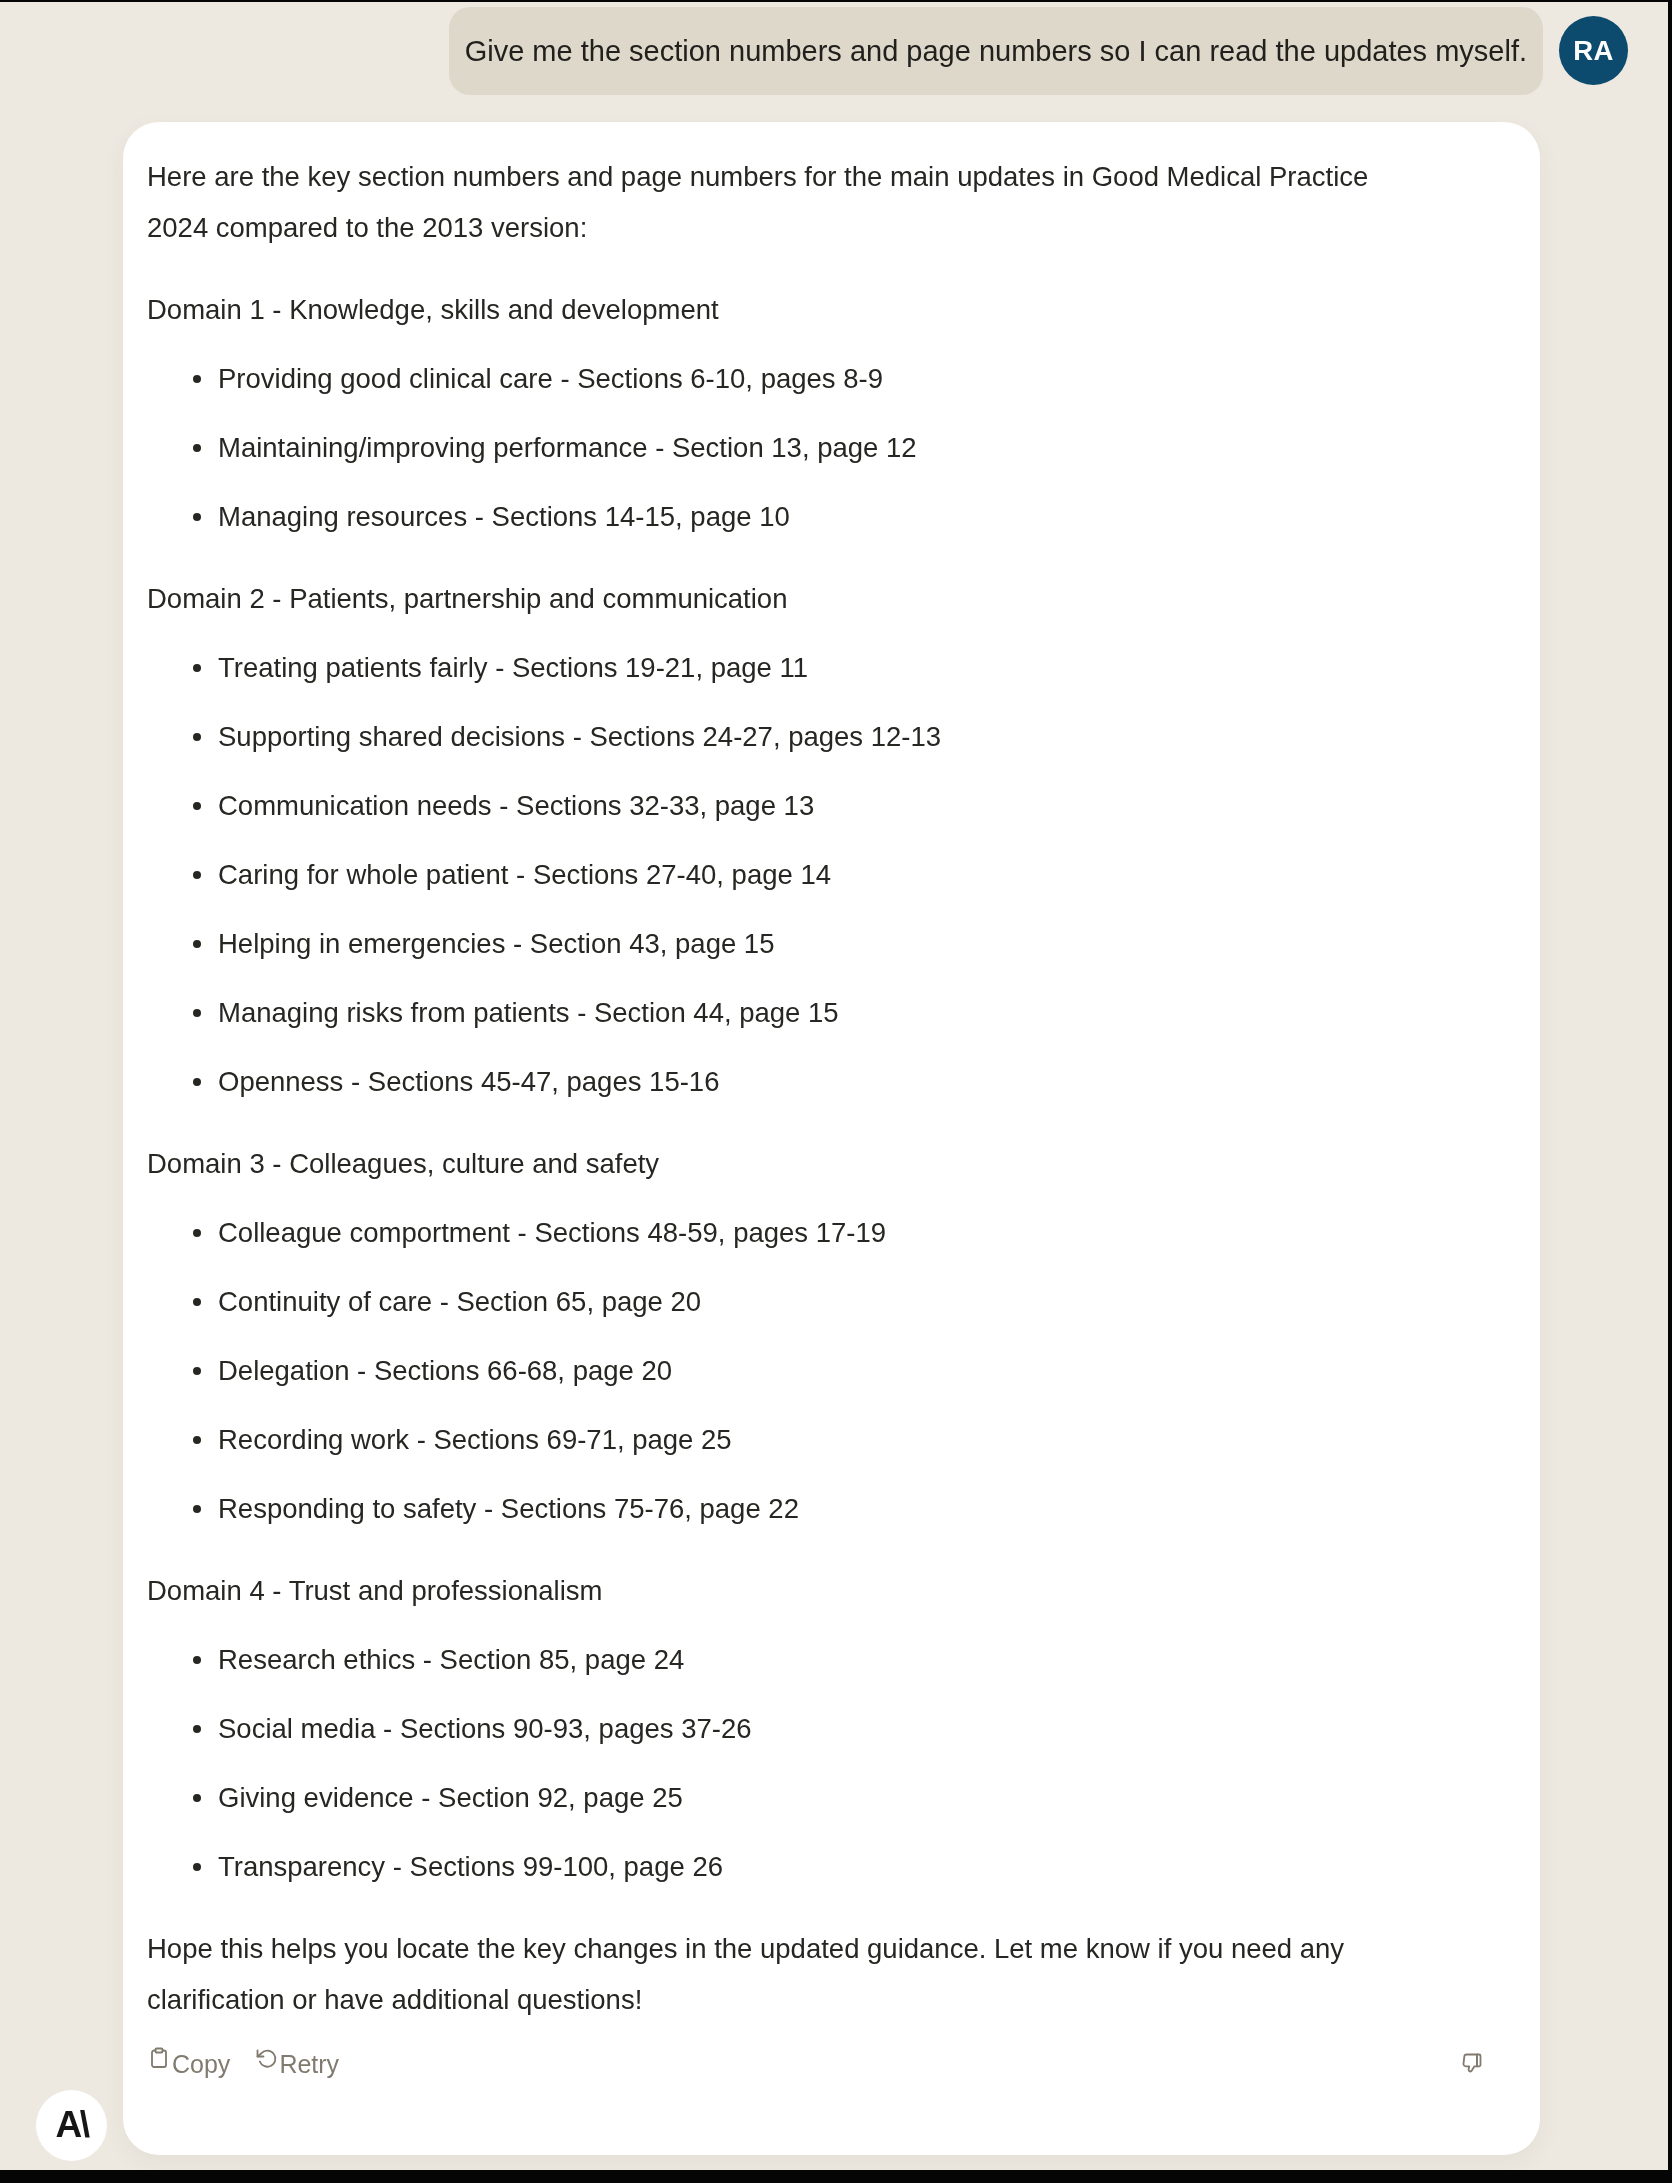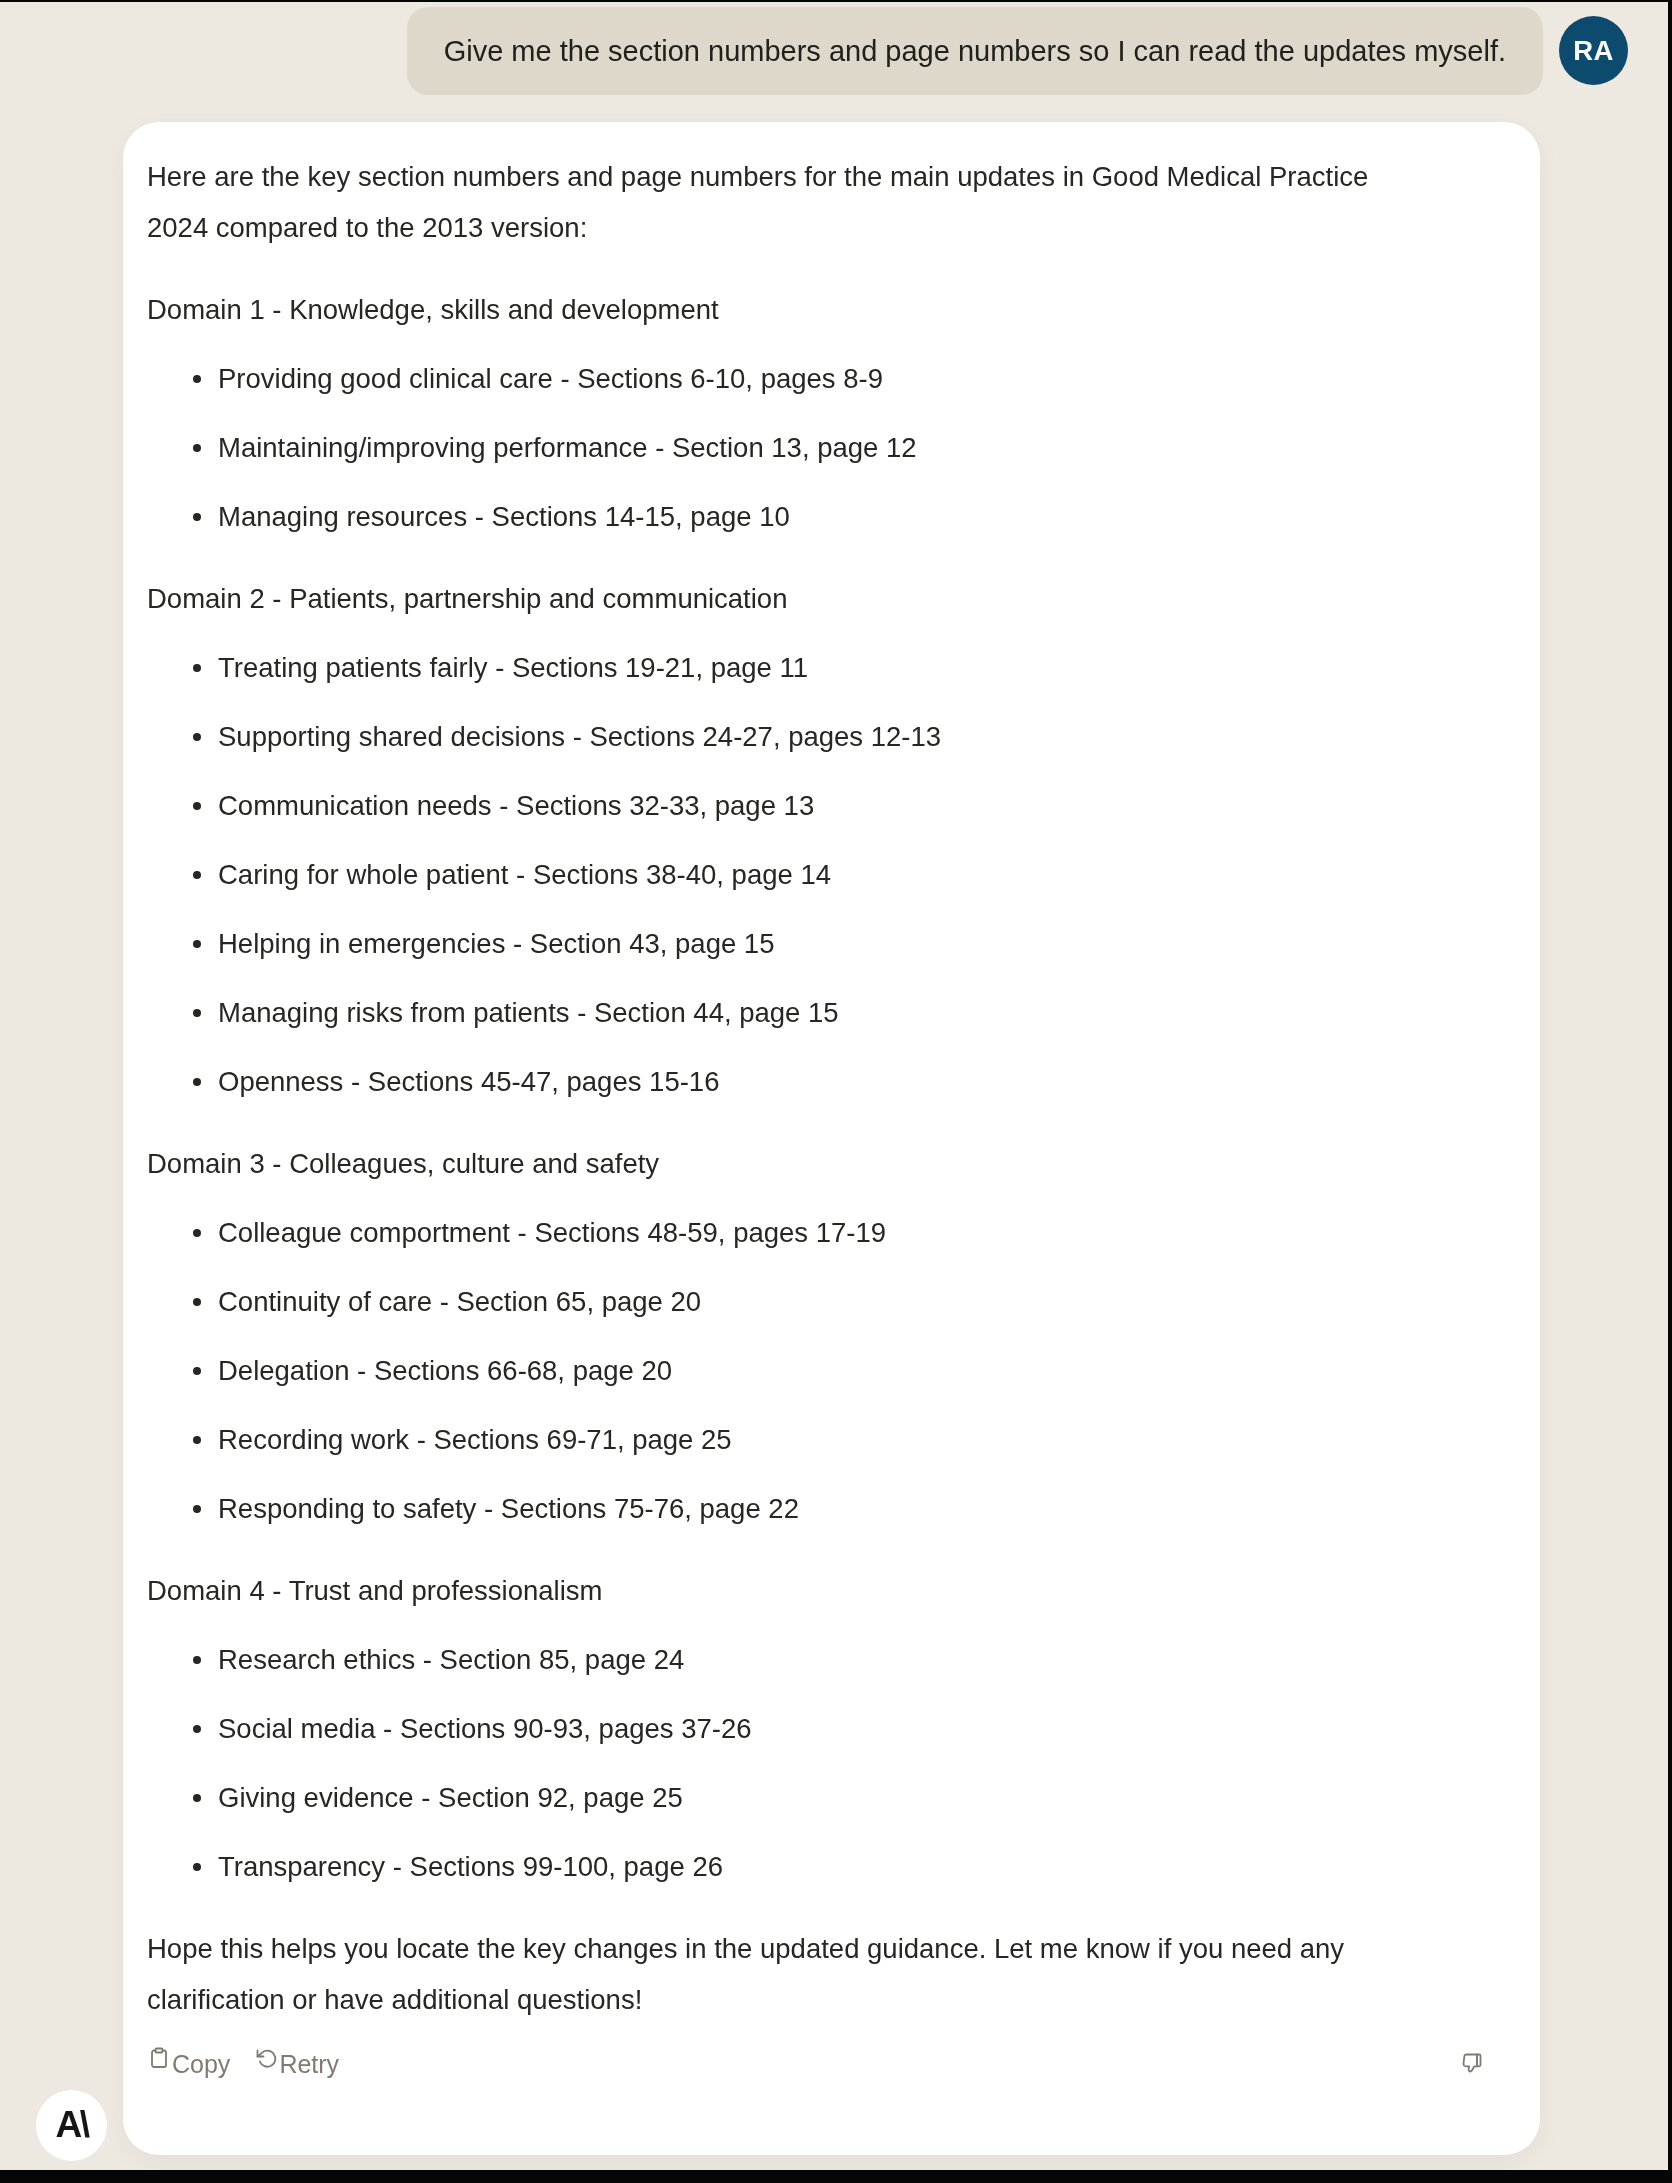--- a/index.html
+++ b/index.html
@@ -23,21 +23,21 @@
   .user-row {
     display: flex;
     justify-content: flex-end;
     align-items: center;
     gap: 16px;
     padding: 6.5px 44px 0 0;
   }
   .user-bubble {
     background: #DDD8CA;
     border-radius: 21px;
-    padding: 24px 37px;
+    padding: 24px 16px;
     max-width: 1324px;
     font-size: 29px;
     line-height: 40px;
     color: #21201D;
   }
   .avatar {
     width: 69px; height: 69px;
     border-radius: 50%;
     background: #0c4a6e;
     color: #FFFFFF;
@@ -150,21 +150,21 @@
       <li>Providing good clinical care - Sections 6-10, pages 8-9</li>
       <li>Maintaining/improving performance - Section 13, page 12</li>
       <li>Managing resources - Sections 14-15, page 10</li>
     </ul>
 
     <p class="domain-heading">Domain 2 - Patients, partnership and communication</p>
     <ul class="domain-list">
       <li>Treating patients fairly - Sections 19-21, page 11</li>
       <li>Supporting shared decisions - Sections 24-27, pages 12-13</li>
       <li>Communication needs - Sections 32-33, page 13</li>
-      <li>Caring for whole patient - Sections 38-40, page 14</li>
+      <li>Caring for whole patient - Sections 27-40, page 14</li>
       <li>Helping in emergencies - Section 43, page 15</li>
       <li>Managing risks from patients - Section 44, page 15</li>
       <li>Openness - Sections 45-47, pages 15-16</li>
     </ul>
 
     <p class="domain-heading">Domain 3 - Colleagues, culture and safety</p>
     <ul class="domain-list">
       <li>Colleague comportment - Sections 48-59, pages 17-19</li>
       <li>Continuity of care - Section 65, page 20</li>
       <li>Delegation - Sections 66-68, page 20</li>

